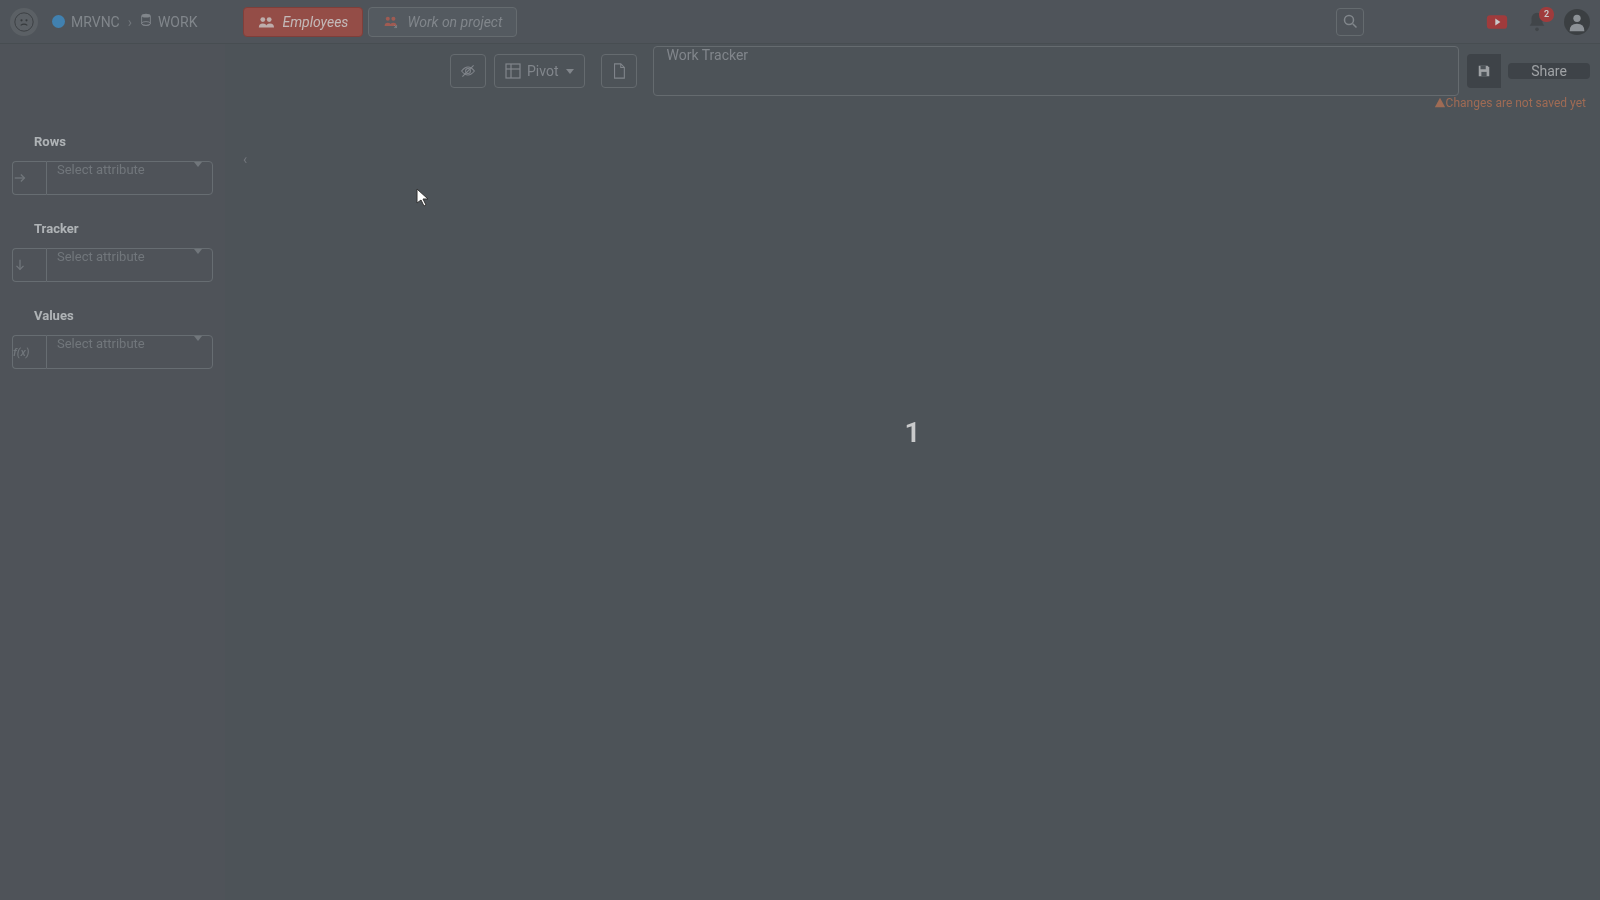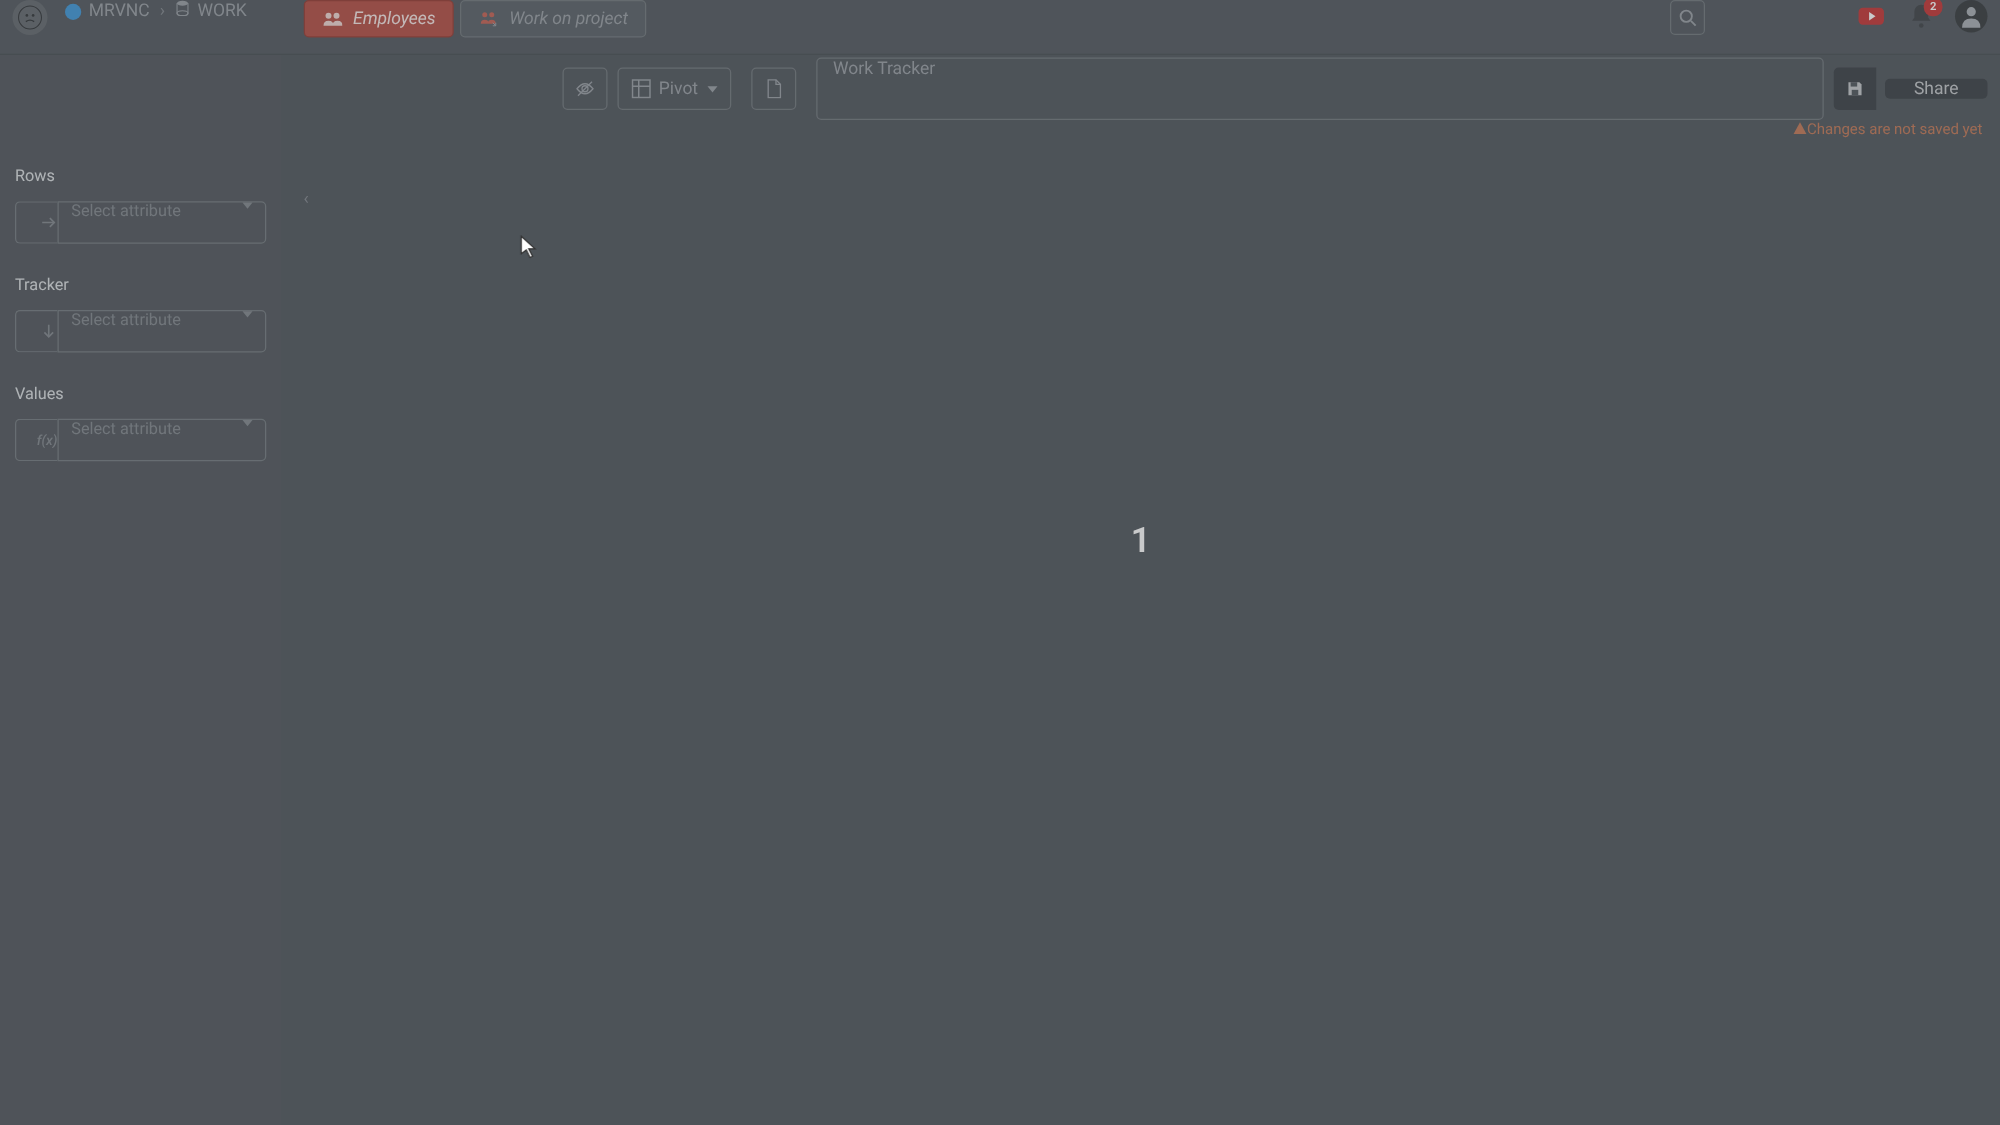--- a/index.html
+++ b/index.html
@@ -18,21 +18,21 @@
     --share-bg:#464b50;
     --warn:#c78060;
     --overlay:rgba(40,44,48,0.25);
     --white:#ffffff;
   }
   *{box-sizing:border-box;}
   html,body{margin:0;padding:0;width:1600px;height:900px;overflow:hidden;font-family:-apple-system,BlinkMacSystemFont,"Segoe UI",Roboto,sans-serif;font-size:14px;}
   body{background:var(--bg);position:relative;}
 
   
-  .topbar{height:44px;background:var(--topbar-bg);display:flex;align-items:flex-start;padding:0 10px;border-bottom:1px solid rgba(0,0,0,0.1);}
+  .topbar{height:44px;background:var(--topbar-bg);display:flex;align-items:center;padding:0 10px;border-bottom:1px solid rgba(0,0,0,0.1);}
   .avatar-logo{width:28px;height:28px;border-radius:50%;background:#6d7277;display:flex;align-items:center;justify-content:center;margin-right:14px;}
   .avatar-logo svg{width:20px;height:20px;}
   .breadcrumb{display:flex;align-items:center;gap:8px;color:var(--text-dim);}
   .breadcrumb .crumb{display:flex;align-items:center;gap:6px;cursor:pointer;}
   .breadcrumb .chev{color:var(--text-dim2);}
   .globe-dot{width:13px;height:13px;border-radius:50%;background:#4a9edb;display:inline-block;}
   .db-icon svg{width:12px;height:14px;fill:var(--text-dim);}
   .tabs{display:flex;gap:5px;margin-left:46px;font-style:italic;}
   .tab-pill{display:flex;align-items:center;gap:8px;padding:6px 14px;border-radius:4px;background:var(--pill-inactive);border:1px solid var(--tab-border);cursor:pointer;color:var(--text-dim);}
   .tab-pill.active{background:var(--pill-active);color:#f7e8e6;border-color:#9d463e;}
@@ -56,23 +56,23 @@
   .save-icon-btn{width:34px;height:34px;background:var(--share-bg);border:none;border-radius:4px 0 0 4px;display:flex;align-items:center;justify-content:center;cursor:pointer;margin-right:-1px;}
   .save-icon-btn svg{width:14px;height:14px;fill:#c7cacd;}
 
   .warn-row{height:22px;display:flex;justify-content:flex-end;padding-right:14px;color:var(--warn);font-size:12px;align-items:center;gap:0;}
   .warn-row svg{width:12px;height:12px;fill:var(--warn);}
 
   
   .main-wrap{position:absolute;top:44px;left:0;right:0;bottom:0;}
   .sidebar{position:absolute;left:0;top:0;width:225px;bottom:0;background:var(--sidebar-bg);padding:90px 12px 12px 12px;}
   .sb-section{margin-bottom:26px;}
-  .sb-title{font-size:13px;font-weight:400;color:var(--text-main);margin-bottom:12px;}
+  .sb-title{font-size:13px;font-weight:700;color:var(--text-main);margin-bottom:12px;margin-left:22px;}
   .sb-sel-row{display:flex;gap:0;}
-  .sb-icon-box{width:34px;height:34px;border:1px solid var(--input-border);border-right:none;border-radius:4px 0 0 4px;background:transparent;display:flex;align-items:center;justify-content:flex-end;}
+  .sb-icon-box{width:34px;height:34px;border:1px solid var(--input-border);border-right:none;border-radius:4px 0 0 4px;background:transparent;display:flex;align-items:center;justify-content:flex-start;}
   .sb-icon-box svg{width:14px;height:14px;stroke:var(--text-dim2);fill:none;}
   .sb-icon-box .fx{font-size:11px;font-style:italic;color:var(--text-dim2);font-weight:500;}
   .sb-select{flex:1;height:34px;border:1px solid var(--input-border);border-radius:0 4px 4px 0;background:transparent;display:flex;align-items:flex-start;justify-content:space-between;padding:0 10px;color:var(--text-dim2);cursor:pointer;font-size:13px;}
   .sb-select .caret{width:0;height:0;border-left:4px solid transparent;border-right:4px solid transparent;border-top:5px solid var(--text-dim2);}
 
   
   .content{position:absolute;left:225px;top:0;right:0;bottom:0;}
   .collapse-handle{position:absolute;left:10px;top:100px;width:20px;height:30px;display:flex;align-items:center;justify-content:center;cursor:pointer;color:var(--text-dim2);}
   .big-num{position:absolute;left:50%;top:50%;transform:translate(-50%,-50%);color:var(--white);font-size:28px;font-weight:600;margin-top:-40px;}
 

